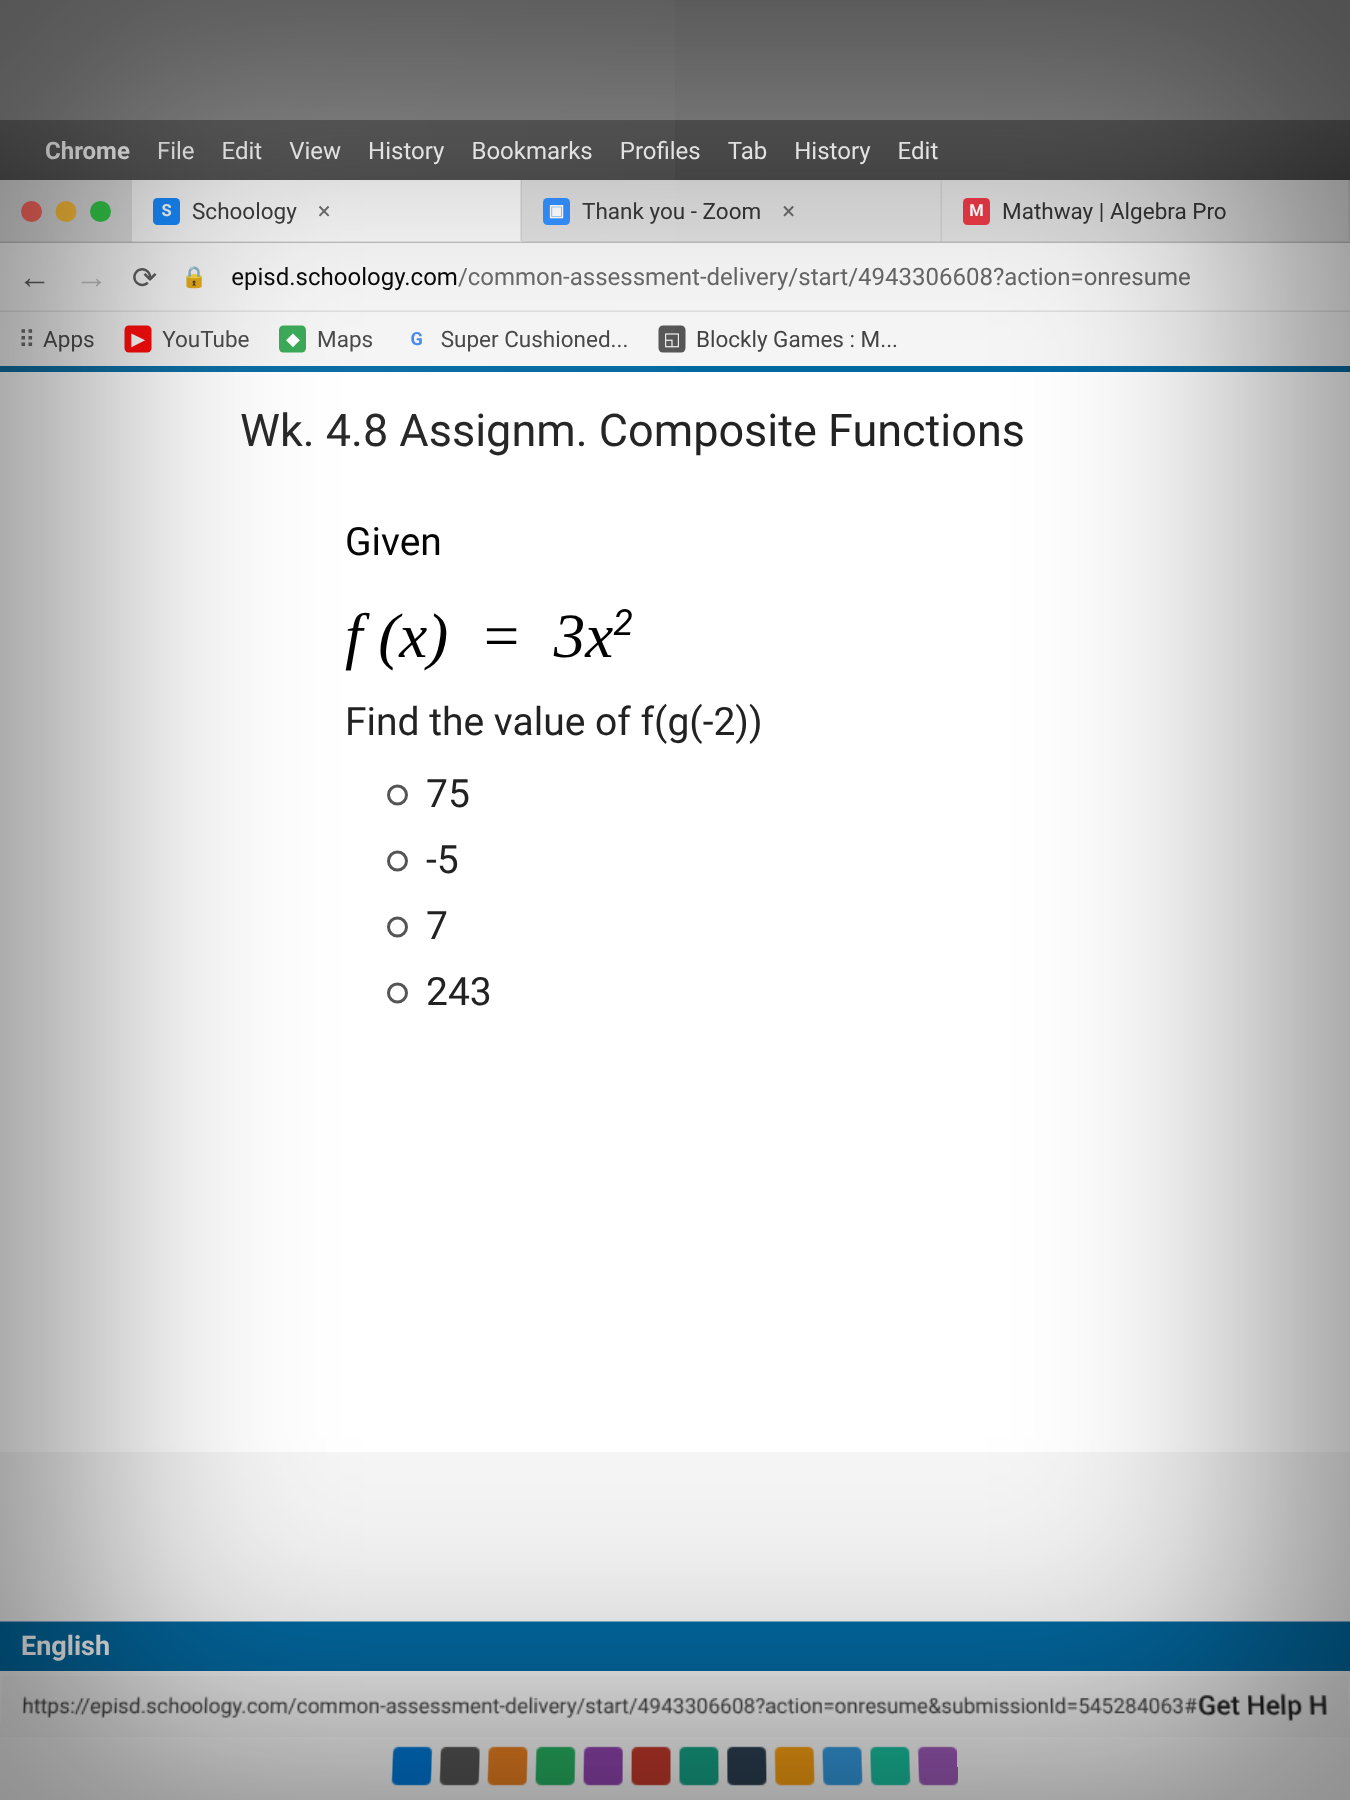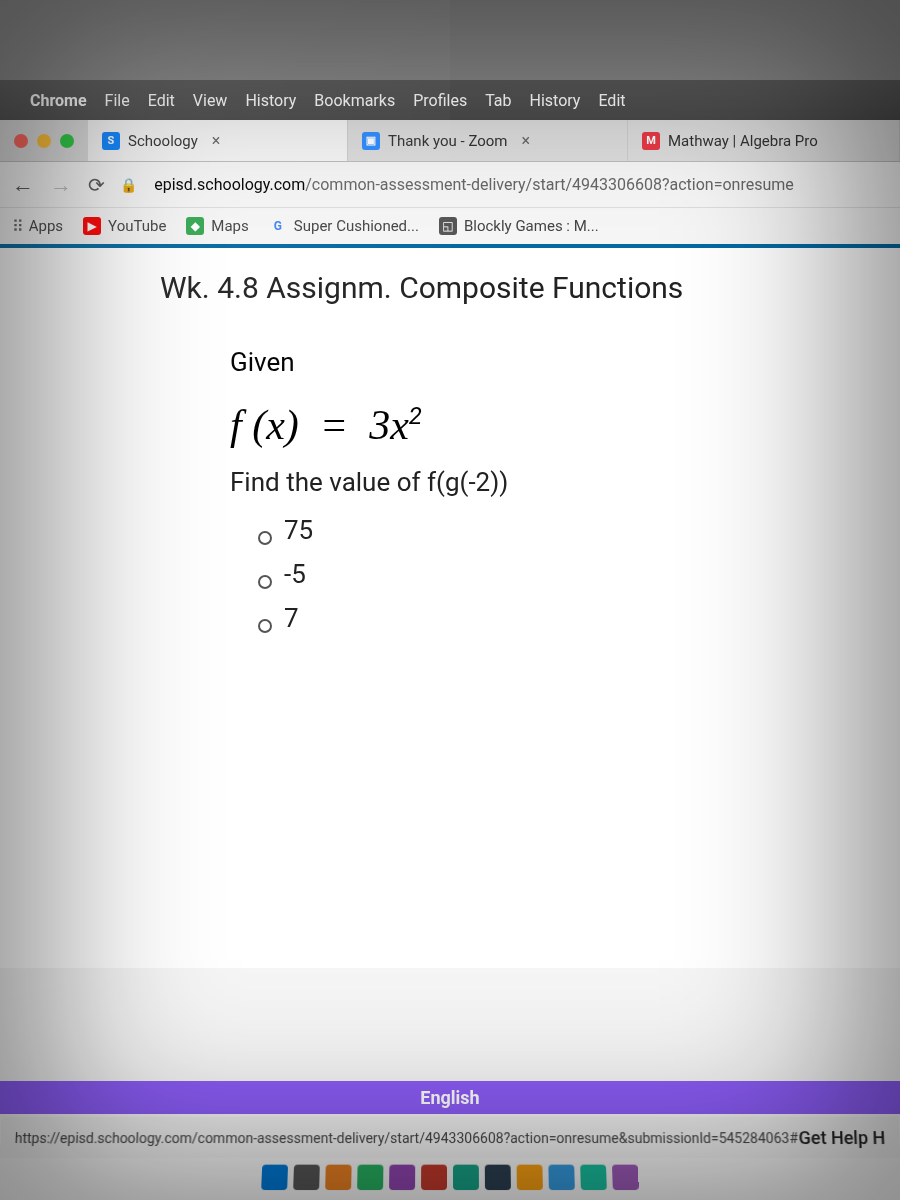--- a/index.html
+++ b/index.html
@@ -41,24 +41,24 @@
   
   .content { background: #fff; padding: 22px 20px 0 160px; height: 720px; }
   .page-title { font-size: 30px; color: #222; margin-bottom: 42px; font-weight: 400; }
   .qbox { padding-left: 70px; }
   .given { font-size: 26px; color: #000; margin-bottom: 24px; font-weight: 400; }
   .formula { font-family: "Times New Roman", serif; font-size: 42px; font-style: italic; margin-bottom: 18px; }
   .formula sup { font-size: 24px; vertical-align: super; }
   .gx { font-size: 26px; color: #222; margin-bottom: 14px; font-family: Arial, sans-serif; }
   .find { font-size: 26px; color: #222; margin-bottom: 18px; }
   .options { padding-left: 28px; }
-  .opt { display: flex; align-items: flex-end; gap: 12px; font-size: 26px; color: #222; margin-bottom: 14px; cursor: pointer; }
+  .opt { display: flex; align-items: center; gap: 12px; font-size: 26px; color: #222; margin-bottom: 14px; cursor: pointer; }
   .radio { width: 14px; height: 14px; border: 2px solid #555; border-radius: 50%; flex-shrink: 0; }
   
-  .footer1 { position: absolute; bottom: 86px; left: 0; right: 0; background: #8b5cf6; color: #fff; padding: 6px 14px; font-size: 18px; font-weight: bold; text-align: center; }
+  .footer1 { position: absolute; bottom: 86px; left: 0; right: 0; background: #0369a1; color: #fff; padding: 6px 14px; font-size: 18px; font-weight: bold; }
   .footer2 { position: absolute; bottom: 42px; left: 0; right: 0; background: #f0f0f0; color: #444; padding: 10px 14px; font-size: 14px; display: flex; justify-content: space-between; align-items: center; transform: perspective(800px) rotateX(4deg); transform-origin: bottom; }
   .gethelp { color: #222; font-weight: 500; font-size: 18px; }
   .taskbar { position: absolute; bottom: 6px; left: 0; right: 0; height: 34px; display: flex; justify-content: center; align-items: center; gap: 6px; transform: perspective(800px) rotateX(10deg); transform-origin: bottom; }
   .tb-icon { width: 26px; height: 26px; border-radius: 4px; }
   
   .photo-vignette { position: absolute; inset: 0; pointer-events: none; box-shadow: inset 0 0 160px 50px rgba(0,0,0,.45); }
   .glare { position: absolute; top: 0; left: 0; width: 50%; height: 35%; background: linear-gradient(135deg, rgba(255,255,255,.08), transparent); pointer-events: none; }
 </style>
 </head>
 <body>
@@ -146,20 +146,24 @@
           <span>75</span>
         </div>
         <div class="opt">
           <div class="radio"></div>
           <span>-5</span>
         </div>
         <div class="opt">
           <div class="radio"></div>
           <span>7</span>
         </div>
+        <div class="opt">
+          <div class="radio"></div>
+          <span>243</span>
+        </div>
       </div>
     </div>
   </div>
 
   <div class="footer1">English</div>
   <div class="footer2">
     <span>https://episd.schoology.com/common-assessment-delivery/start/4943306608?action=onresume&amp;submissionId=545284063#</span>
     <span class="gethelp">Get Help H</span>
   </div>
   <div class="taskbar">

